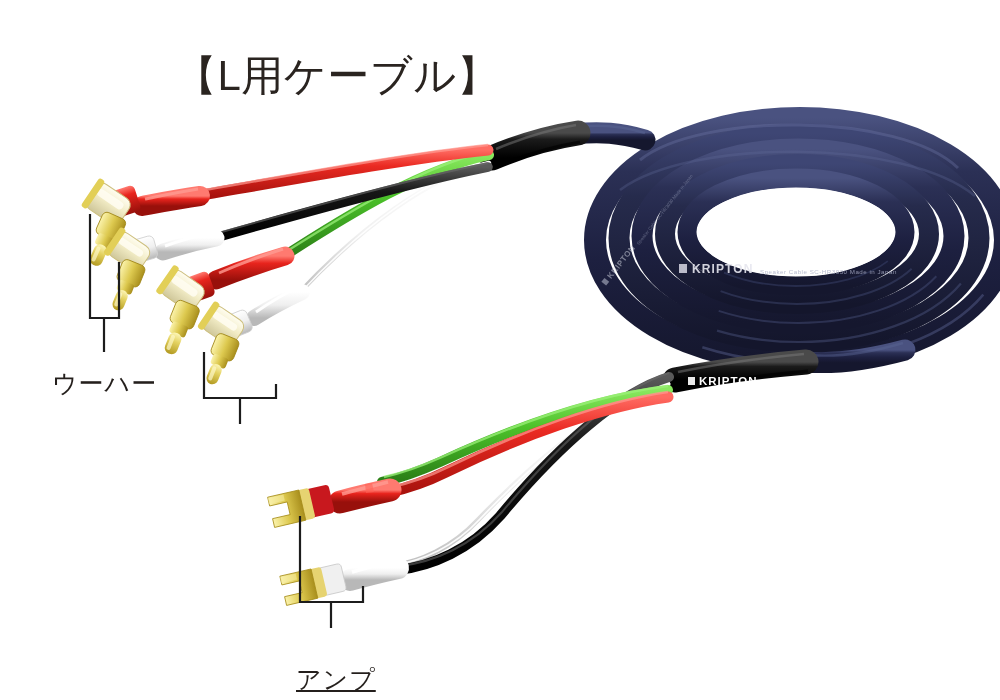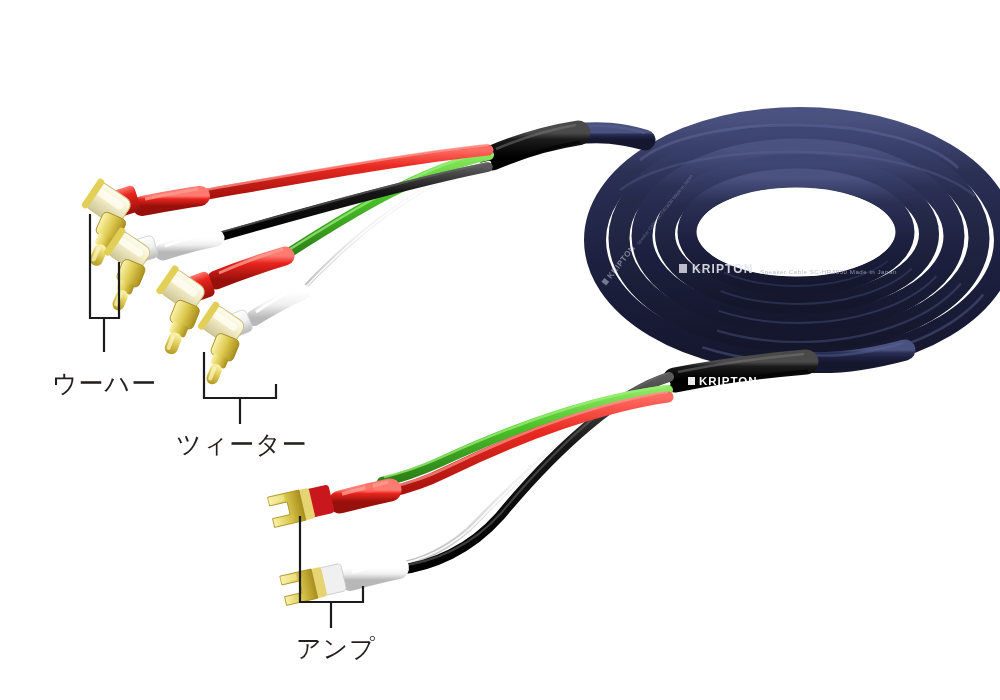--- a/index.html
+++ b/index.html
@@ -13,21 +13,21 @@
   .txt{position:absolute;white-space:nowrap;}
   #title{
     left:175px;top:55px;font-size:42px;line-height:1;
     letter-spacing:0.5px;color:#2a2420;font-weight:400;
   }
   .callout{
     font-size:25px;line-height:1;color:#241f1c;letter-spacing:1px;
   }
   #label-woofer{left:52px;top:371px;}
   #label-tweeter{left:176px;top:432px;}
-  #label-amp{left:296px;top:636px;}
+  #label-amp{left:296px;top:667px;text-decoration:underline;}
 </style>
 </head>
 <body>
 
 <div id="stage">
 
   <svg id="art" viewBox="0 0 1000 700">
     <defs>
       <linearGradient id="jacket" x1="0" y1="0" x2="0" y2="1">
         <stop offset="0%" stop-color="#4a5280"></stop>
@@ -290,18 +290,18 @@
     <g stroke="#1c1c1c" fill="none" stroke-width="2.2">
       <path d="M204,352 L204,398 L276,398 L276,384"></path>
       <path d="M240,398 L240,424"></path>
     </g>
     <g stroke="#1c1c1c" fill="none" stroke-width="2.2">
       <path d="M300,516 L300,602 L363,602 L363,586"></path>
       <path d="M331,602 L331,628"></path>
     </g>
   </svg>
 
+  <div class="txt" id="title">【L用ケーブル】</div>
 
   <div class="txt callout" id="label-woofer">ウーハー</div>
-  <div class="txt callout" id="label-tweeter">ツィーター</div>
   <div class="txt callout" id="label-amp">アンプ</div>
 
 </div>
 
 </body></html>

